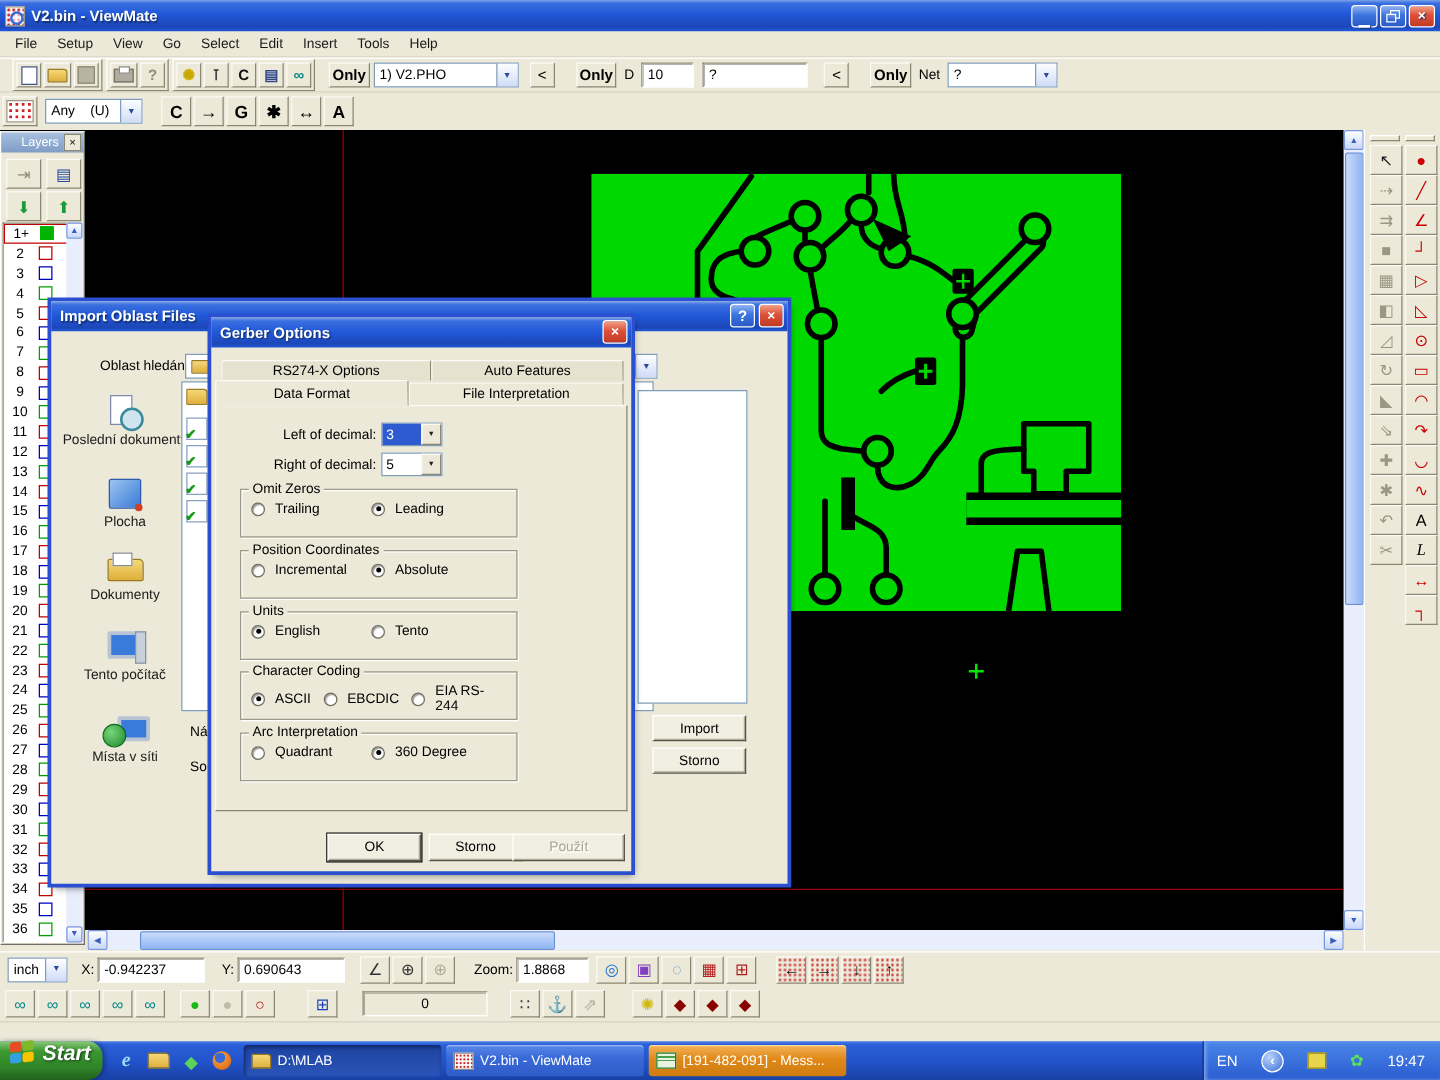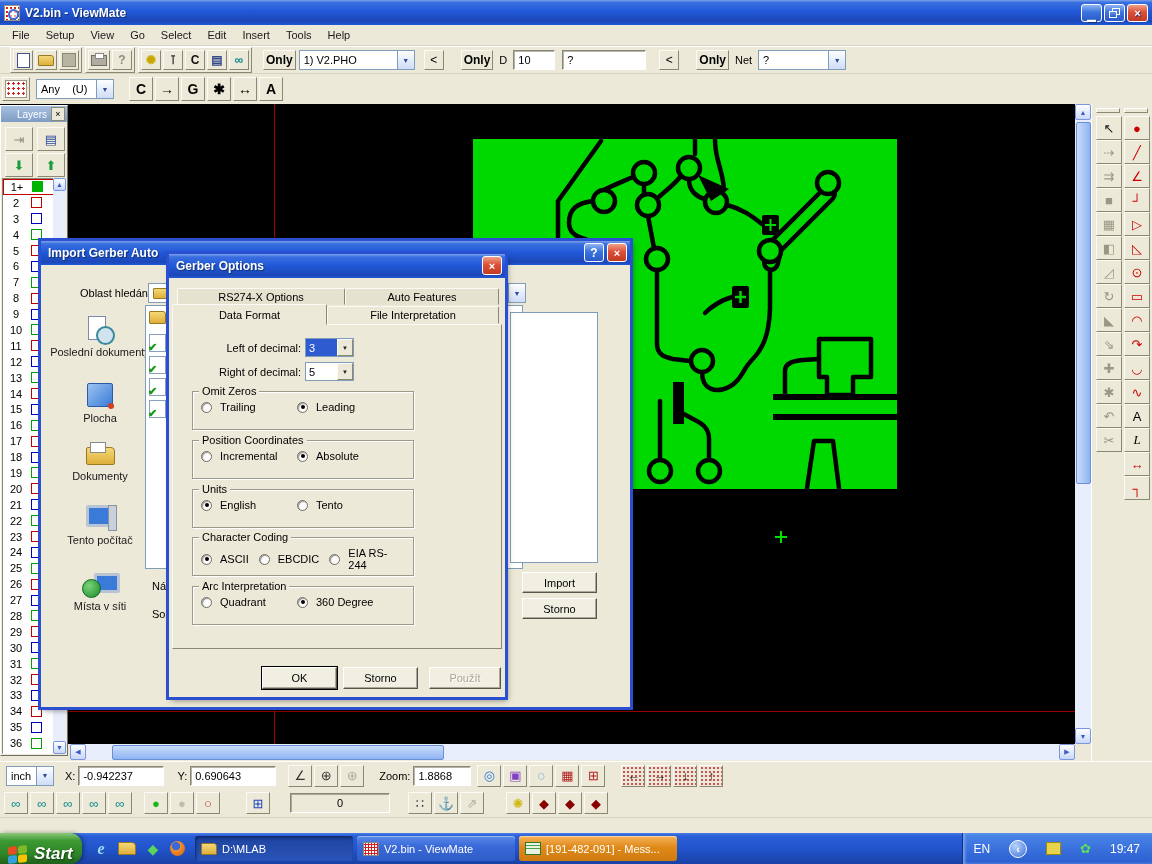--- a/index.html
+++ b/index.html
@@ -128,21 +128,21 @@
   .status1{left:0;top:761px;width:1152px;height:28px;display:flex;align-items:center;padding-left:6px;box-sizing:border-box;border-top:1px solid #fff}
   .status2{left:0;top:789px;width:1152px;height:28px;display:flex;align-items:center;padding-left:4px;box-sizing:border-box}
   .strip{left:0;top:817px;width:1152px;height:16px;border-top:1px solid #d8d4c4}
   .sbtn{width:24px;height:22px;box-sizing:border-box;background:#ECE9D8;border:1px solid;border-color:#fbfaf5 #8a8772 #8a8772 #fbfaf5;
     display:inline-flex;align-items:center;justify-content:center;font-size:13px;flex:none}
   .red-pan{background:#ECE9D8 radial-gradient(#d05050 1px,transparent 1.2px);background-size:4px 4px;font-weight:bold}
   .sgroup{display:flex;gap:2px;flex:none}
   
   .taskbar{left:0;top:833px;width:1152px;height:31px;display:flex;align-items:stretch;
     background:linear-gradient(180deg,#4a7ee8 0%,#2a5fd8 9%,#2254cc 50%,#1941a5 100%)}
-  .start{width:82px;display:flex;align-items:flex-end;gap:6px;padding-left:8px;box-sizing:border-box;flex:none;
+  .start{width:82px;display:flex;align-items:flex-start;gap:6px;padding-left:8px;box-sizing:border-box;flex:none;
     background:linear-gradient(180deg,#8cc87a 0%,#3c9a32 25%,#2e8326 70%,#1f611c 100%);border-radius:0 12px 12px 0;
     color:#fff;font-weight:bold;font-style:italic;font-size:17px;text-shadow:1px 1px 2px #143d14;box-shadow:2px 0 4px rgba(0,0,0,.35)}
   .flag{width:20px;height:18px;display:grid;grid-template-columns:9px 9px;grid-template-rows:8px 8px;gap:1px;transform:skewY(-6deg)}
   .flag span{border-radius:2px}
   .quick{display:flex;align-items:center;gap:8px;padding:0 10px;flex:none}
   .ql{width:18px;height:18px;display:flex;align-items:center;justify-content:center}
   .ql-ie-icon{color:#9adcf8;font-weight:bold;font-style:italic;font-size:16px;font-family:"Liberation Serif",serif}
   .ql-explorer-folder-icon{background:linear-gradient(180deg,#f4d878,#dfaf3a);border:1px solid #9a7a20;width:16px;height:11px;border-radius:1px 4px 1px 1px}
   .ql-app-icon{color:#5ad45a;font-size:14px}
   .ql-firefox-icon{background:radial-gradient(circle at 40% 35%,#3a6ad8 30%,#f09030 32%,#d05a10);border-radius:50%;width:15px;height:15px}
@@ -533,21 +533,21 @@
         </div>
       </div>
     <div class="llscroll">
       <div class="scroll-btn" style="position:absolute;top:0;left:0;width:13px;height:13px">▲</div>
       <div class="scroll-btn" style="position:absolute;bottom:0;left:0;width:13px;height:13px">▼</div>
     </div>
   </div>
 
   <div class="abs dlg import-dlg">
     <div class="dlg-title">
-      <span>Import Gerber Auto</span>
+      <span>Import Oblast Files</span>
     </div>
     <div class="dlg-help" style="right:26px">?</div>
     <div class="dlg-x" style="right:3px">×</div>
     <div class="abs" style="left:39px;top:46px">Oblast hledání:</div>
     <div class="abs combo" style="left:107px;top:42px;width:378px">
       <span class="i-folder"></span>
       <span class="carrow">▼</span>
     </div>
     <div>
         <div class="place abs" style="left: 9px; top: 74px;">
@@ -671,21 +671,21 @@
             </span>
             <span class="opt">
               <span class="radio on"></span>
               <span>360 Degree</span>
             </span>
           </div>
         </div>
       </div>
     <div class="abs btn default" style="left:93px;top:413px;width:75px;height:22px">OK</div>
     <div class="abs btn" style="left:174px;top:413px;width:75px;height:22px">Storno</div>
-    <div class="abs btn disabled" style="left:260px;top:413px;width:72px;height:22px">Použít</div>
+    <div class="abs btn disabled" style="left:241px;top:413px;width:90px;height:22px">Použít</div>
   </div>
 
   <div class="abs status1">
     <span class="combo" style="width:48px">
       <span>inch</span>
       <span class="carrow">▼</span>
     </span>
     <span class="lbl" style="margin-left:8px">X:</span>
     <span class="sunken" style="width:86px">-0.942237</span>
     <span class="lbl" style="margin-left:10px">Y:</span>

